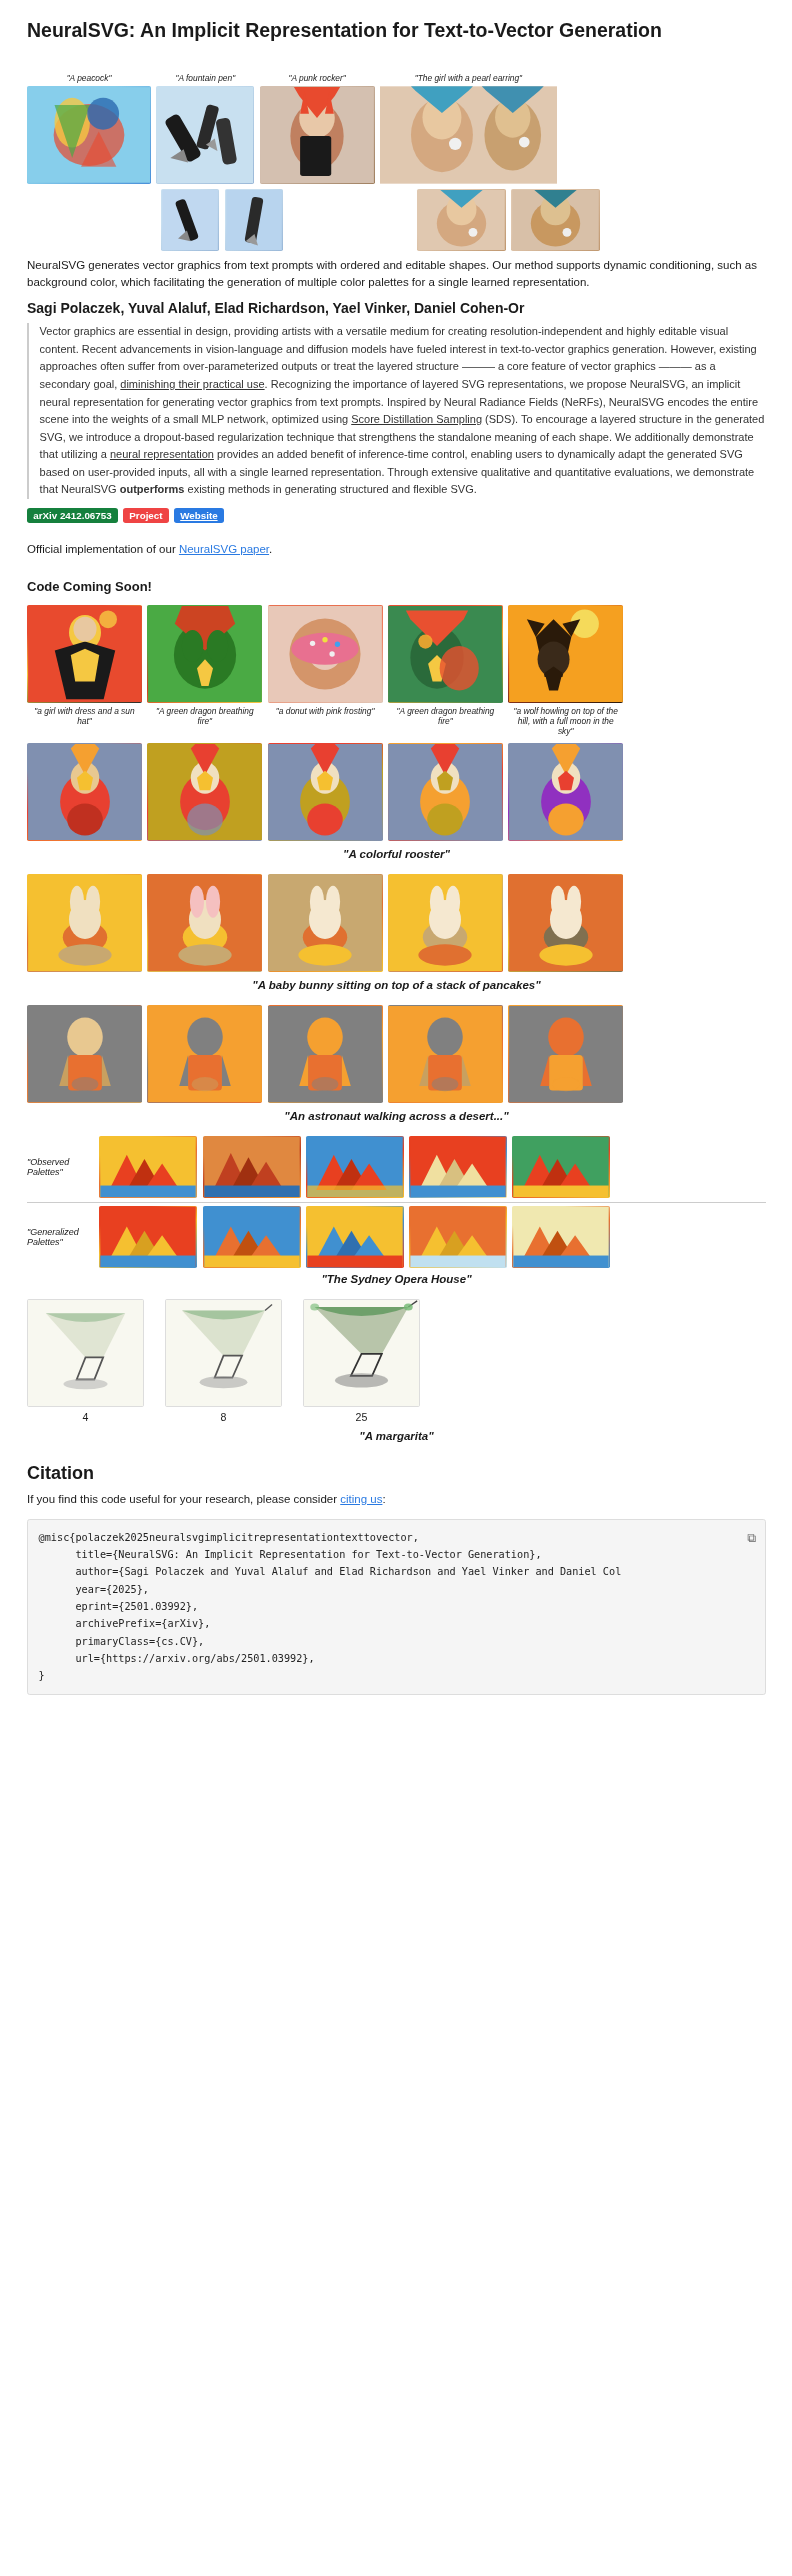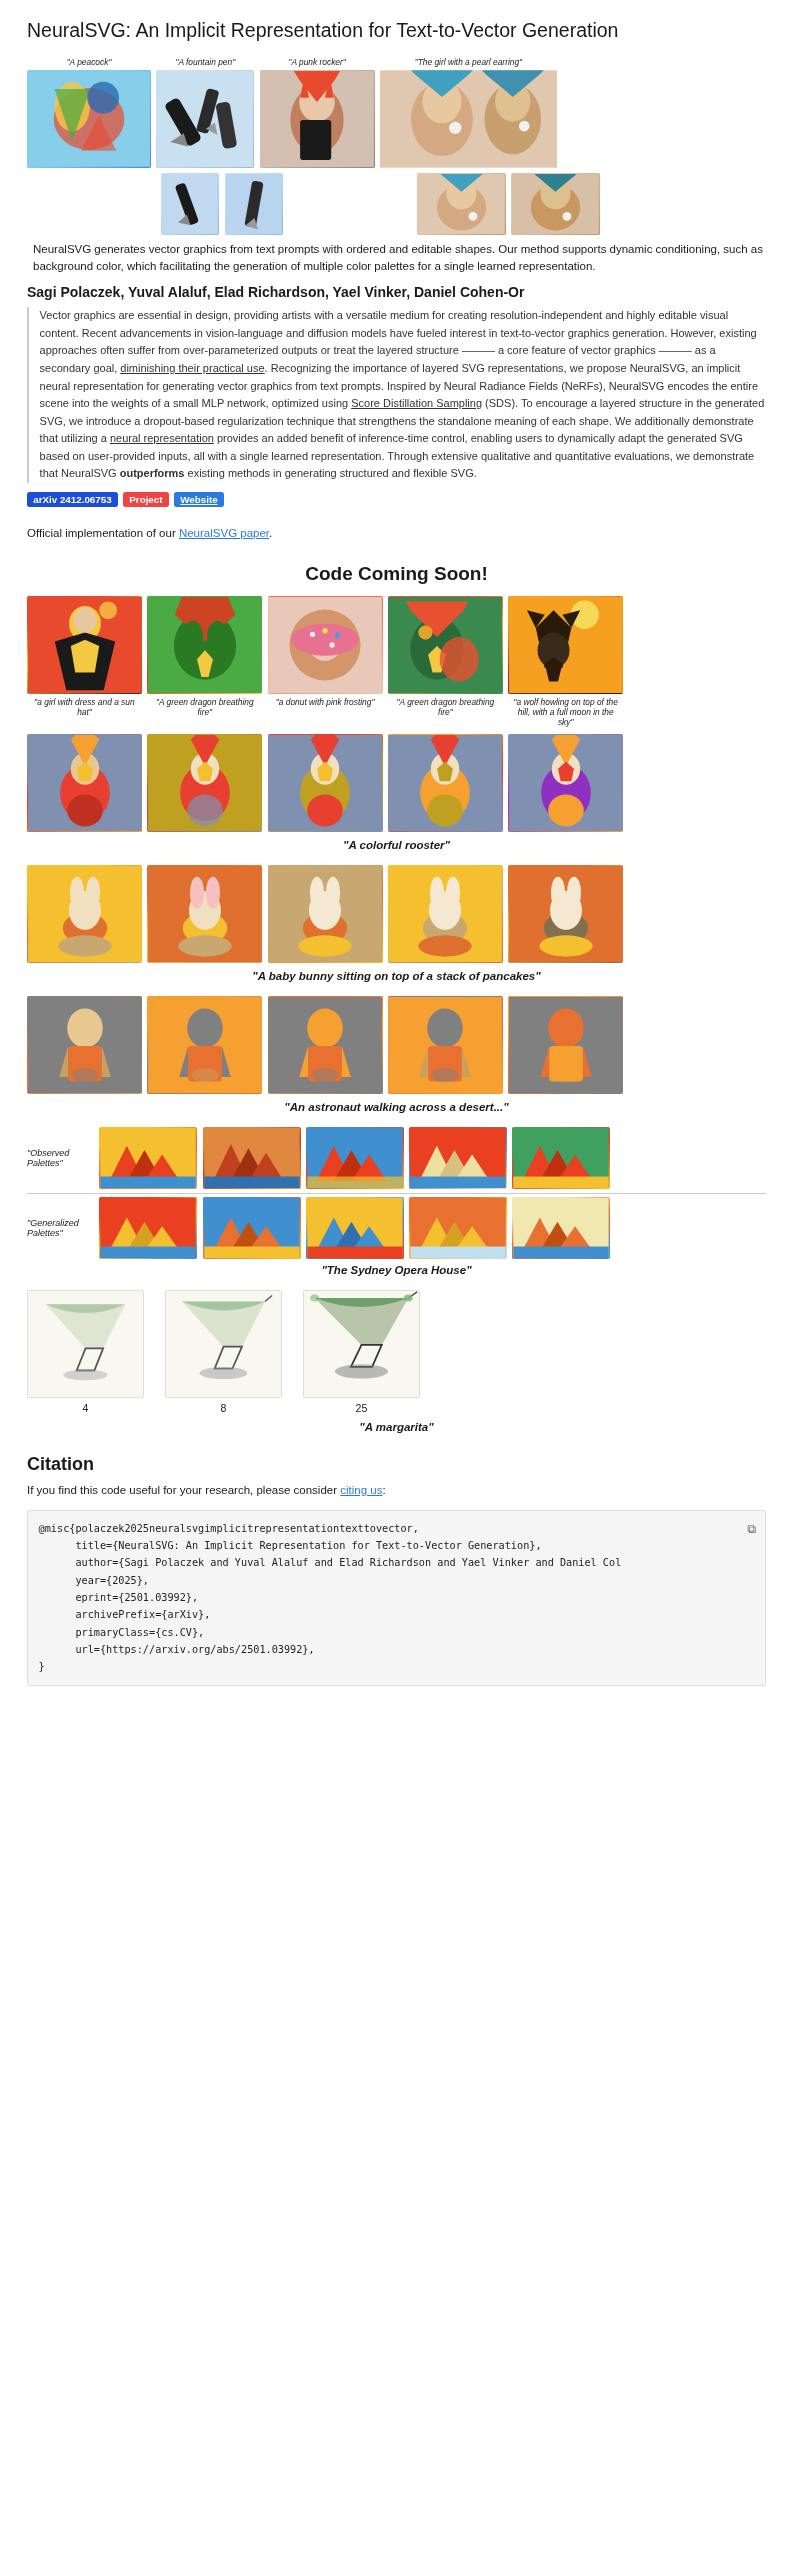--- a/index.html
+++ b/index.html
@@ -6,42 +6,41 @@
     body {
       font-family: -apple-system, BlinkMacSystemFont, "Segoe UI", Arial, sans-serif;
       font-size: 12.4px;
       color: #1a1a1a;
       background: #fff;
       width: 793px;
       padding: 18px 27px 35px 27px;
     }
     h1 {
       font-size: 19.5px;
-      font-weight: normal;
+      font-weight: bold;
       line-height: 1.3;
-      margin-bottom: 14px;
+      margin-bottom: 30px;
     }
     .hero-row {
       display: flex;
       gap: 5.3px;
       margin-bottom: 5.3px;
     }
     
     .img-peacock { width: 124px; height: 98px; background: linear-gradient(135deg, #87ceeb 40%, #4a90d9 100%); }
     .img-fountain-pen { width: 98px; height: 98px; background: linear-gradient(135deg, #c8e0f0 30%, #9ab8d8 100%); }
     .img-punk-rocker { width: 115px; height: 98px; background: linear-gradient(135deg, #d4c0b0 30%, #a08060 100%); }
 
     .img-pen-small { width: 58px; height: 62px; background: linear-gradient(135deg, #c8dff0 30%, #9ab8d8 100%); }
     .img-earring-small { width: 89px; height: 62px; background: linear-gradient(135deg, #e0c8b0 30%, #c09870 100%); }
 
     .abstract-text {
       font-size: 11.5px;
       line-height: 1.5;
       margin-bottom: 9px;
-      margin-left: 6px;
     }
     .abstract-bold {
       font-weight: bold;
       font-size: 14px;
       margin-bottom: 7px;
     }
     .blockquote-section {
       border-left: 2.7px solid #ccc;
       padding-left: 10.6px;
       margin-bottom: 9px;
@@ -61,26 +60,26 @@
       margin-bottom: 18px;
       flex-wrap: wrap;
     }
     .badge {
       padding: 1.8px 6.2px;
       border-radius: 2.7px;
       font-size: 9.8px;
       font-weight: bold;
       color: #fff;
     }
-    .badge-arxiv { background: #1d4ed8; }
+    .badge-arxiv { background: #15803d; }
     .badge-project { background: #ef4444; text-align: right; }
     .badge-website { background: #2a7ae2; text-decoration: underline; }
 
     h2 { font-size: 18px; font-weight: bold; margin-bottom: 7px; }
-    h3 { font-size: 19px; font-weight: bold; margin-bottom: 10.6px; text-align: center; }
+    h3 { font-size: 13px; font-weight: bold; margin-bottom: 10.6px; }
     .section { margin-bottom: 21px; }
     .section-text { font-size: 11.5px; line-height: 1.5; margin-bottom: 10.6px; }
     .section-link { color: #2a7ae2; text-decoration: underline; }
 
     
     .image-grid {
       display: flex;
       gap: 5.3px;
       margin-bottom: 7px;
       align-items: flex-start;

